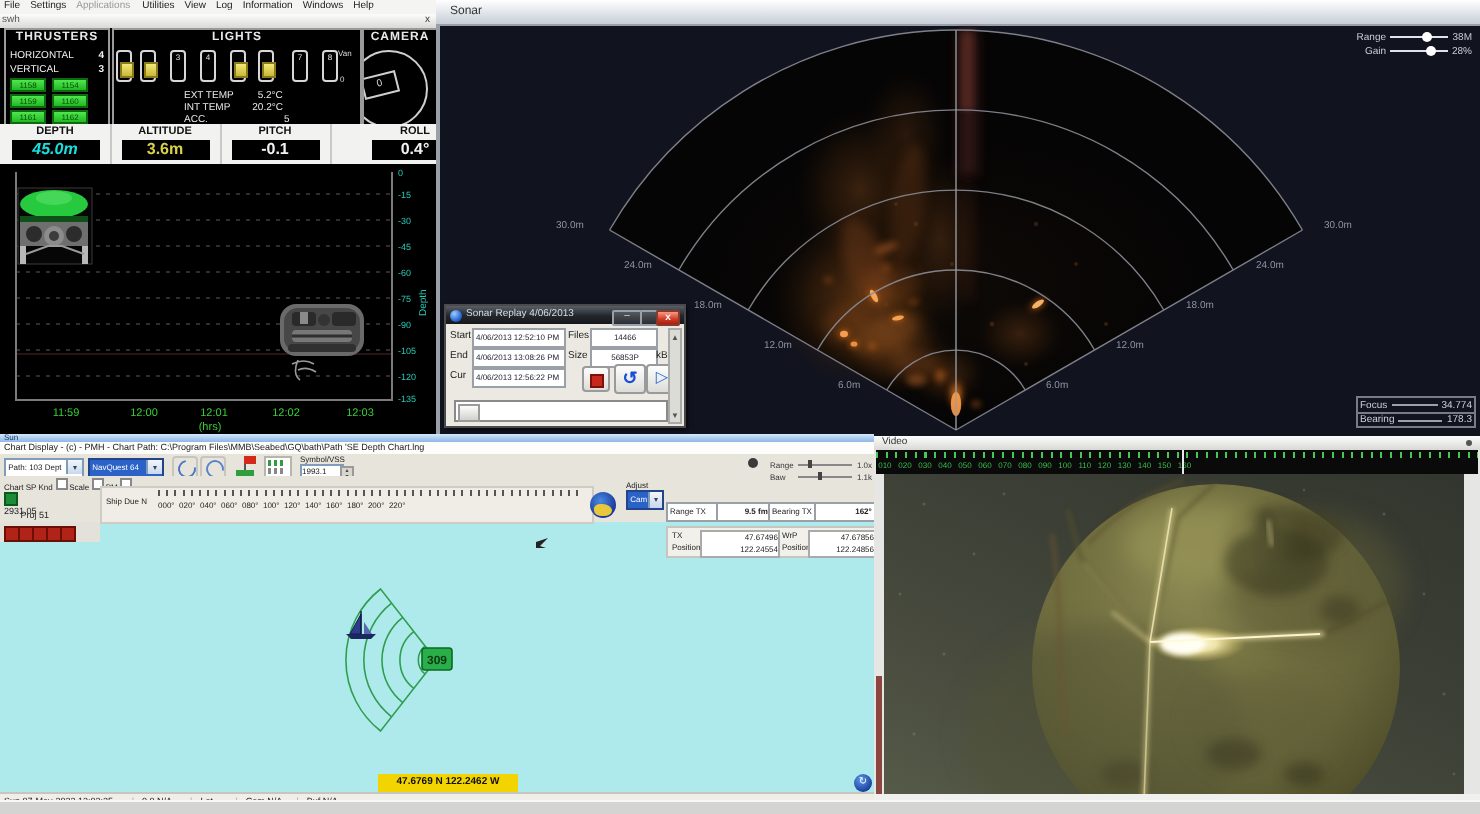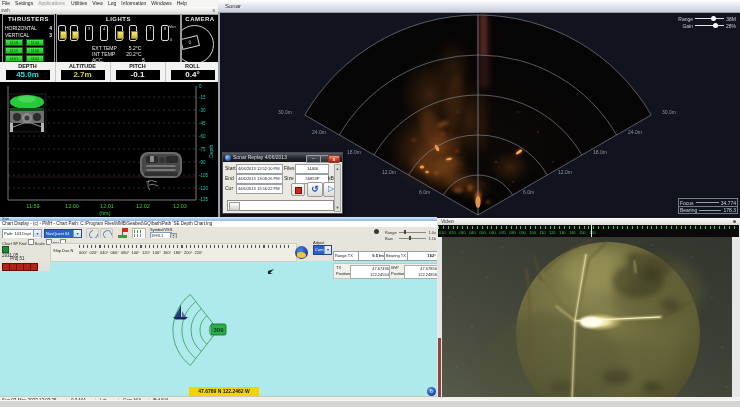--- a/index.html
+++ b/index.html
@@ -69,31 +69,31 @@
 
   <div class="abs panel" style="left:181px;top:14px;width:36px;height:47px;overflow:hidden;">
     <div class="ptitle" style="margin-top:1px;">CAMERA</div>
     <div class="abs" style="left:-7px;top:10px;width:37px;height:37px;border:1px solid #cfcfcf;border-radius:50%;"></div>
     <div class="abs" style="left:-1px;top:22px;width:16px;height:9px;border:1px solid #cfcfcf;transform:rotate(-14deg);color:#ddd;font-size:5px;text-align:center;line-height:9px;">0</div>
   </div>
 
   <div class="abs" style="left:0;top:62px;width:218px;height:20px;background:#f2f2f0;">
     <div class="mbox" style="left:0;">
         <div class="mlab">DEPTH</div>
-        <div class="mval" style="color:#19e0e0;">45.0m</div>
+        <div class="mval" style="color:#19e0e0;font-style:italic;">45.0m</div>
       </div>
     <div class="mbox" style="left:55px;">
         <div class="mlab">ALTITUDE</div>
-        <div class="mval" style="color:#d8d24a;">2.7m</div>
+        <div class="mval" style="color:#d8d24a;">3.6m</div>
       </div>
     <div class="mbox" style="left:110px;">
         <div class="mlab">PITCH</div>
         <div class="mval" style="color:#f2f2f2;">-0.1</div>
       </div>
-    <div class="mbox" style="left:165px;">
+    <div class="mbox" style="left:180px;">
         <div class="mlab">ROLL</div>
         <div class="mval" style="color:#f2f2f2;">0.4°</div>
       </div>
   </div>
 
   <div class="abs" style="left:0;top:82px;width:218px;height:135px;background:#000;" id="graph">
     <svg width="218" height="135" style="position:absolute;left:0;top:0;">
       <g stroke="#2e2e2e" stroke-width="1" stroke-dasharray="2,3">
         <line x1="8" y1="15" x2="196" y2="15"></line>
           <line x1="8" y1="28" x2="196" y2="28"></line>

